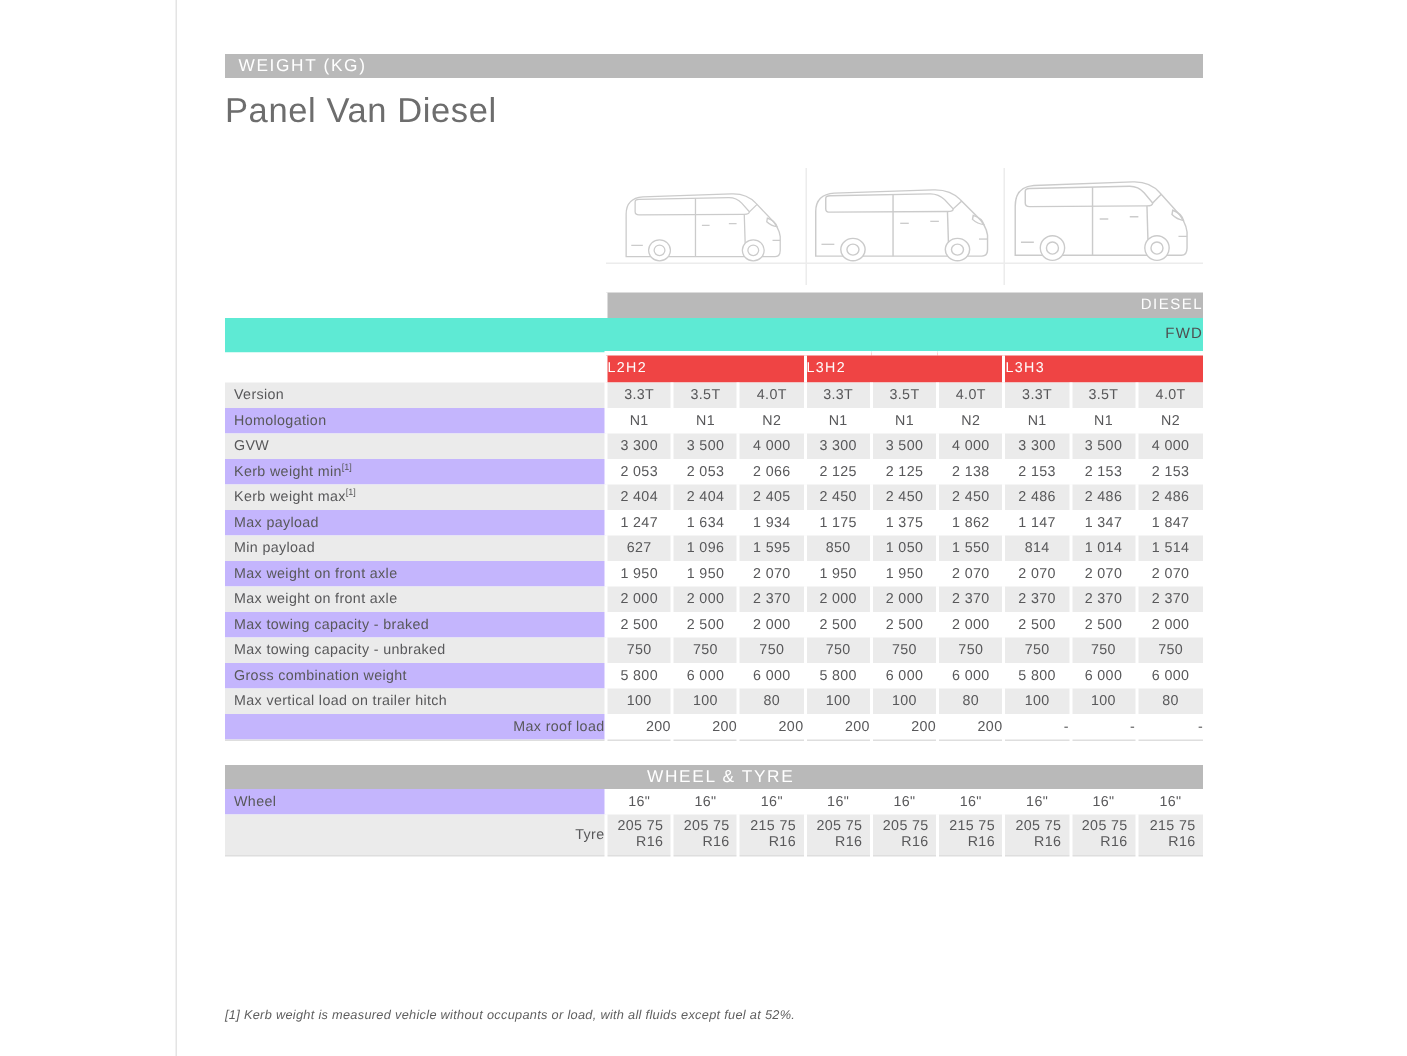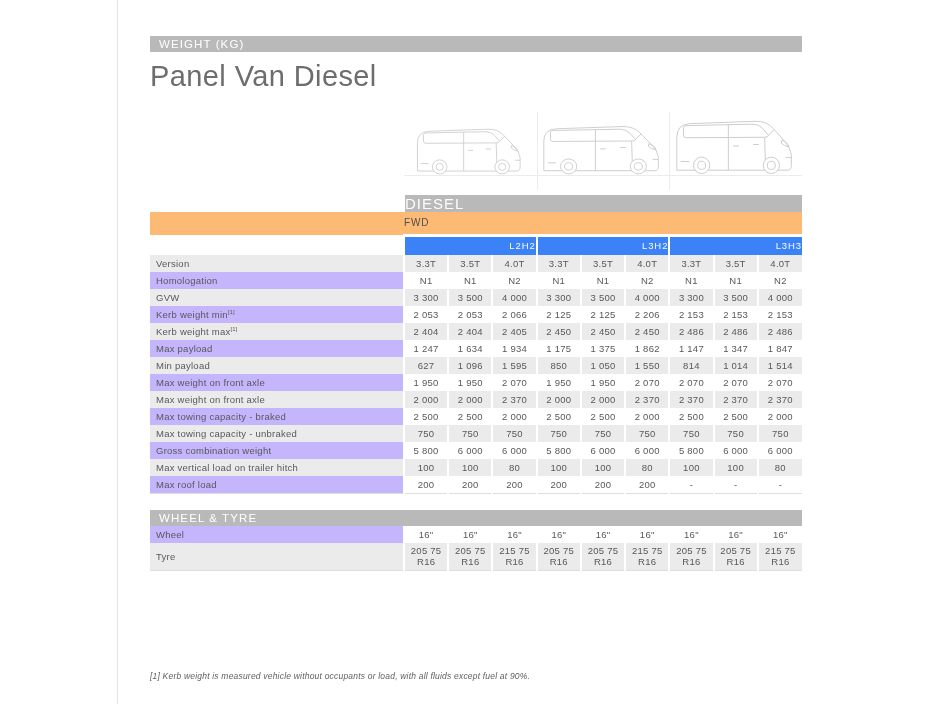--- a/index.html
+++ b/index.html
@@ -14,25 +14,25 @@
   .page-edge { position: absolute; left: 117px; top: 0; width: 1px; height: 704px; background: #e4e4e4; }
   .content { position: absolute; left: 150px; top: 0; width: 652px; height: 704px; }
 
   .section-banner {
     position: absolute; left: 0; width: 652px; height: 16px;
     background: #b9b9b9; color: #ffffff;
     font-size: 11.5px; letter-spacing: 1.1px;
     line-height: 16px; padding-left: 9px;
   }
   .banner-weight { top: 36px; }
-  .banner-wheel  { top: 510px; }
+  .banner-wheel  { top: 510px; text-align: center; }
 
   .page-title {
     position: absolute; left: 0; top: 60px;
-    font-size: 29px; font-weight: 400; letter-spacing: 0.4px;
+    font-size: 23px; font-weight: 400; letter-spacing: 0.4px;
     color: #6d6d6d;
   }
 
   
   .vans { position: absolute; left: 254px; top: 112px; width: 398px; height: 78px; display: flex; }
   .van-cell { width: 132.66px; height: 78px; display: flex; align-items: flex-end; justify-content: center; padding-bottom: 14px; }
   .van-cell + .van-cell { border-left: 1px solid #ececec; }
   .ground-line { position: absolute; left: 0; top: 63px; width: 398px; height: 1px; background: #ececec; }
   .van-svg { stroke: #cbcbcb; stroke-width: 1; fill: none; }
 
@@ -40,34 +40,34 @@
   table { border-collapse: collapse; table-layout: fixed; width: 652px; position: absolute; left: 0; }
   .weight-table { top: 195px; }
   .wheel-table  { top: 526px; }
   col.lab { width: 254px; }
   col.c   { width: 44.22px; }
 
   th, td { font-weight: 400; font-size: 9.5px; letter-spacing: 0.25px; color: #58585a; }
   thead .spacer { background: #ffffff; }
   .hbanner {
     background: #b9b9b9; color: #fdfdfd; height: 17px;
-    text-align: left; letter-spacing: 1px; font-size: 15px;
+    text-align: right; letter-spacing: 1px; font-size: 10px;
     border-left: 2px solid #ffffff;
   }
-  .fwd-row th { background: #fdba74; height: 23px; text-align: left; color: #4f4f50; font-size: 10px; letter-spacing: 0.8px; }
+  .fwd-row th { background: #5eead4; height: 23px; text-align: right; color: #4f4f50; font-size: 10px; letter-spacing: 0.8px; }
   .gbanner {
-    background: #3b82f6; color: #fdfdfd; height: 20px;
-    text-align: right; letter-spacing: 0.9px; font-size: 9.5px;
+    background: #ef4444; color: #fdfdfd; height: 20px;
+    text-align: left; letter-spacing: 0.9px; font-size: 9.5px;
     border-left: 2px solid #ffffff; border-top: 3px solid #ffffff;
   }
   tbody tr { height: 17px; margin-top: 40px; }
   tbody th.rlabel { text-align: left; padding-left: 6px; background: #c4b5fd; }
   tbody td.val { text-align: center; background: #ffffff; border-left: 2px solid #ffffff; line-height: 11px; }
   tbody tr.shaded th.rlabel, tbody tr.shaded td.val { background: #ebebeb; }
-  tbody tr:last-child th, tbody tr:last-child td { border-bottom: 1px solid #dedede; }
+  tbody tr:last-child th, tbody tr:last-child td { border-bottom: 1px solid #dedede; text-align: right; }
   sup { font-size: 6px; letter-spacing: 0; vertical-align: super; }
   .wheel-table tbody tr:nth-child(2) { height: 27px; padding-left: 20px; }
   .wheel-table td.val { padding: 2px 5px; }
 
   .footnote {
     position: absolute; left: 0; top: 671px; width: 652px;
     font-size: 8.5px; font-style: italic; color: #5f5f5f; letter-spacing: 0.2px;
   }
 </style>
 </head>
@@ -190,21 +190,21 @@
           <td class="val">3 500</td>
           <td class="val">4 000</td>
         </tr>
         <tr>
           <th class="rlabel">Kerb weight min<sup>[1]</sup></th>
           <td class="val">2 053</td>
           <td class="val">2 053</td>
           <td class="val">2 066</td>
           <td class="val">2 125</td>
           <td class="val">2 125</td>
-          <td class="val">2 206</td>
+          <td class="val">2 138</td>
           <td class="val">2 153</td>
           <td class="val">2 153</td>
           <td class="val">2 153</td>
         </tr>
         <tr class="shaded">
           <th class="rlabel">Kerb weight max<sup>[1]</sup></th>
           <td class="val">2 404</td>
           <td class="val">2 404</td>
           <td class="val">2 405</td>
           <td class="val">2 450</td>
@@ -363,15 +363,15 @@
           <td class="val">205 75 R16</td>
           <td class="val">205 75 R16</td>
           <td class="val">215 75 R16</td>
           <td class="val">205 75 R16</td>
           <td class="val">205 75 R16</td>
           <td class="val">215 75 R16</td>
         </tr>
       </tbody>
   </table>
 
-  <div class="footnote">[1] Kerb weight is measured vehicle without occupants or load, with all fluids except fuel at 90%.</div>
+  <div class="footnote">[1] Kerb weight is measured vehicle without occupants or load, with all fluids except fuel at 52%.</div>
 
 </div>
 
 </body></html>

